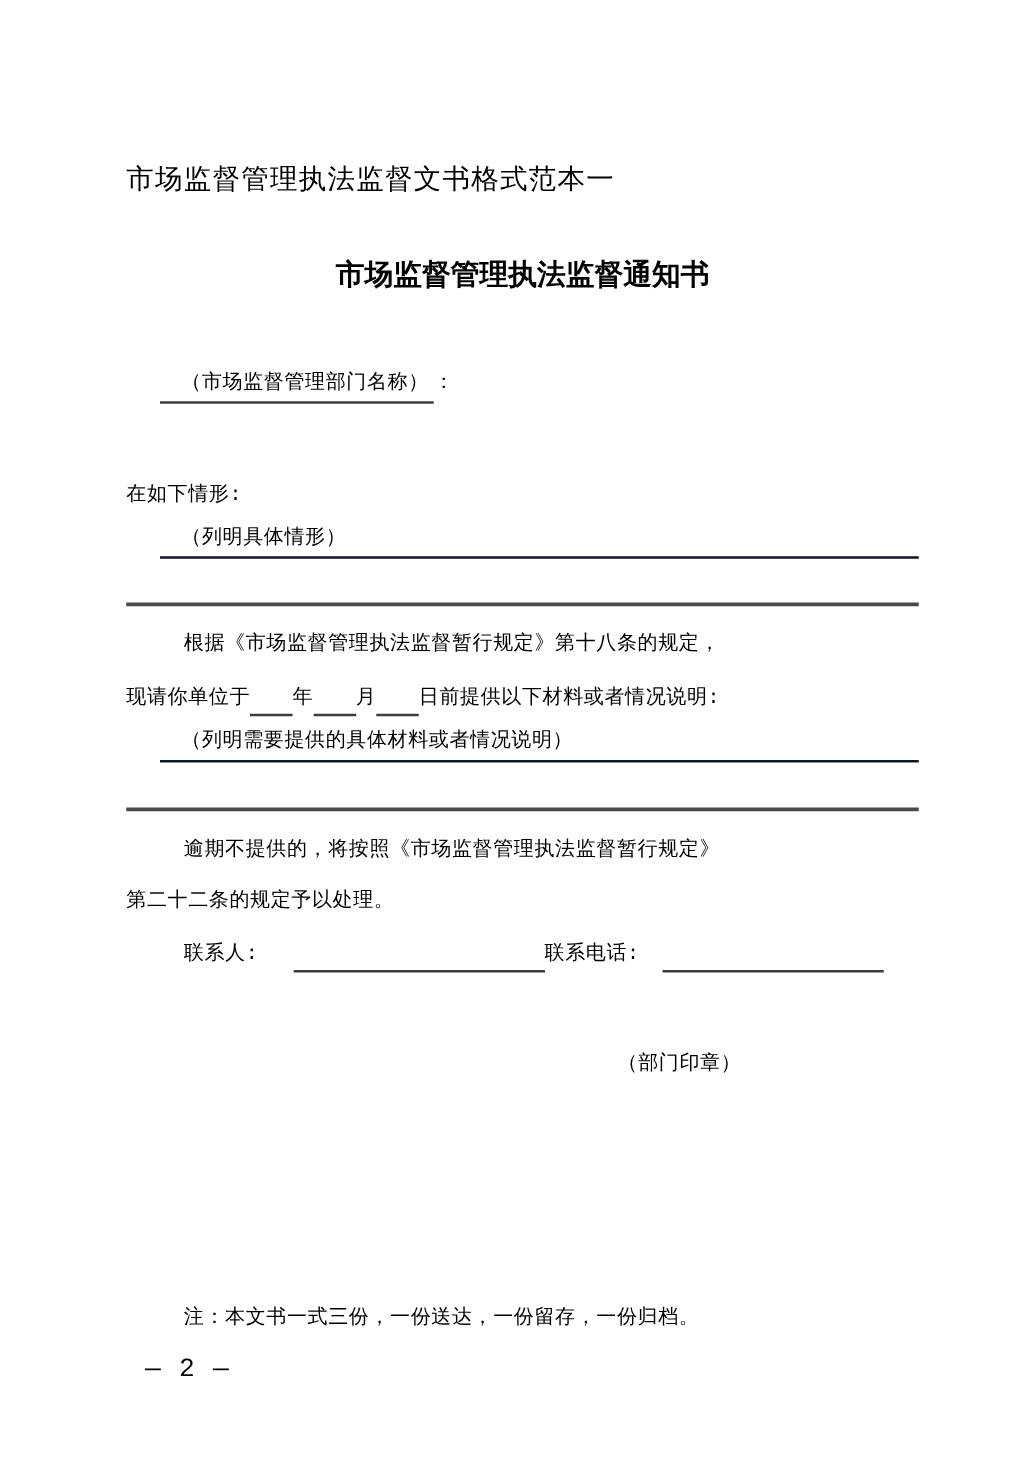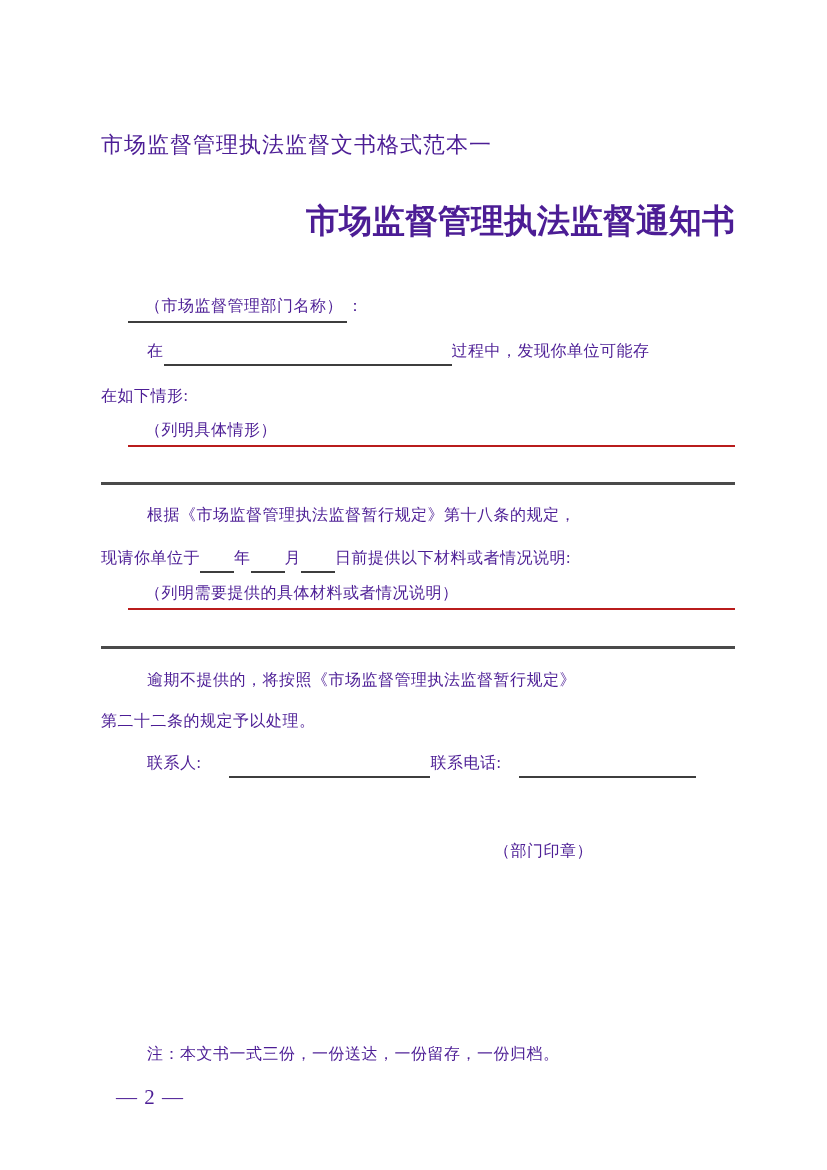--- a/index.html
+++ b/index.html
@@ -6,56 +6,56 @@
     margin: 0;
     padding: 0;
     background: #ffffff;
   }
   .page {
     position: relative;
     width: 808px;
     height: 1170px;
     background: #ffffff;
     overflow: hidden;
-    font-family: Liberation Serif, serif;
-    color: #4c1d95;
+    font-family: Liberation Mono, monospace;
+    color: #000000;
   }
   .row {
     position: absolute;
     left: 101px;
     width: 634px;
     font-size: 16px;
     line-height: 30px;
     letter-spacing: 0.5px;
     white-space: nowrap;
   }
   .indent { padding-left: 46px; box-sizing: border-box; }
   .hdr-label {
     font-size: 22px;
     line-height: 28px;
     letter-spacing: 1px;
   }
   .doc-title {
-    font-size: 33px;
+    font-size: 23px;
     font-weight: bold;
     line-height: 42px;
-    text-align: right;
+    text-align: center;
     letter-spacing: 0px;
   }
   .ul-text {
     display: inline-block;
     border-bottom: 2px solid #3d3d3d;
     padding-left: 17px;
     padding-right: 4px;
     margin-left: 27px;
   }
   .ph-row {
     left: 128px;
     width: 607px;
-    border-bottom: 2px solid #b91c1c;
+    border-bottom: 2px solid #0f172a;
     padding-left: 17px;
     box-sizing: border-box;
   }
   .blank {
     display: inline-block;
     border-bottom: 2px solid #3d3d3d;
     height: 28px;
     vertical-align: bottom;
   }
   .sep {
@@ -83,23 +83,20 @@
 <div class="page">
 
   <div class="row hdr-label" style="top:131px;">市场监督管理执法监督文书格式范本一</div>
 
   <div class="row doc-title" style="top:200px;">市场监督管理执法监督通知书</div>
 
   <div class="row" style="top:291px;">
     <span class="ul-text">（市场监督管理部门名称）</span><span>：</span>
   </div>
 
-  <div class="row indent" style="top:336px;">
-    <span>在</span><span class="blank" style="width:288px;"></span><span>过程中，发现你单位可能存</span>
-  </div>
 
   <div class="row" style="top:381px;">在如下情形:</div>
 
   <div class="row ph-row" style="top:415px;">
     <span>（列明具体情形）</span>
   </div>
 
   <div class="sep" style="top:482px;"></div>
 
   <div class="row indent" style="top:500px;">根据《市场监督管理执法监督暂行规定》第十八条的规定，</div>

